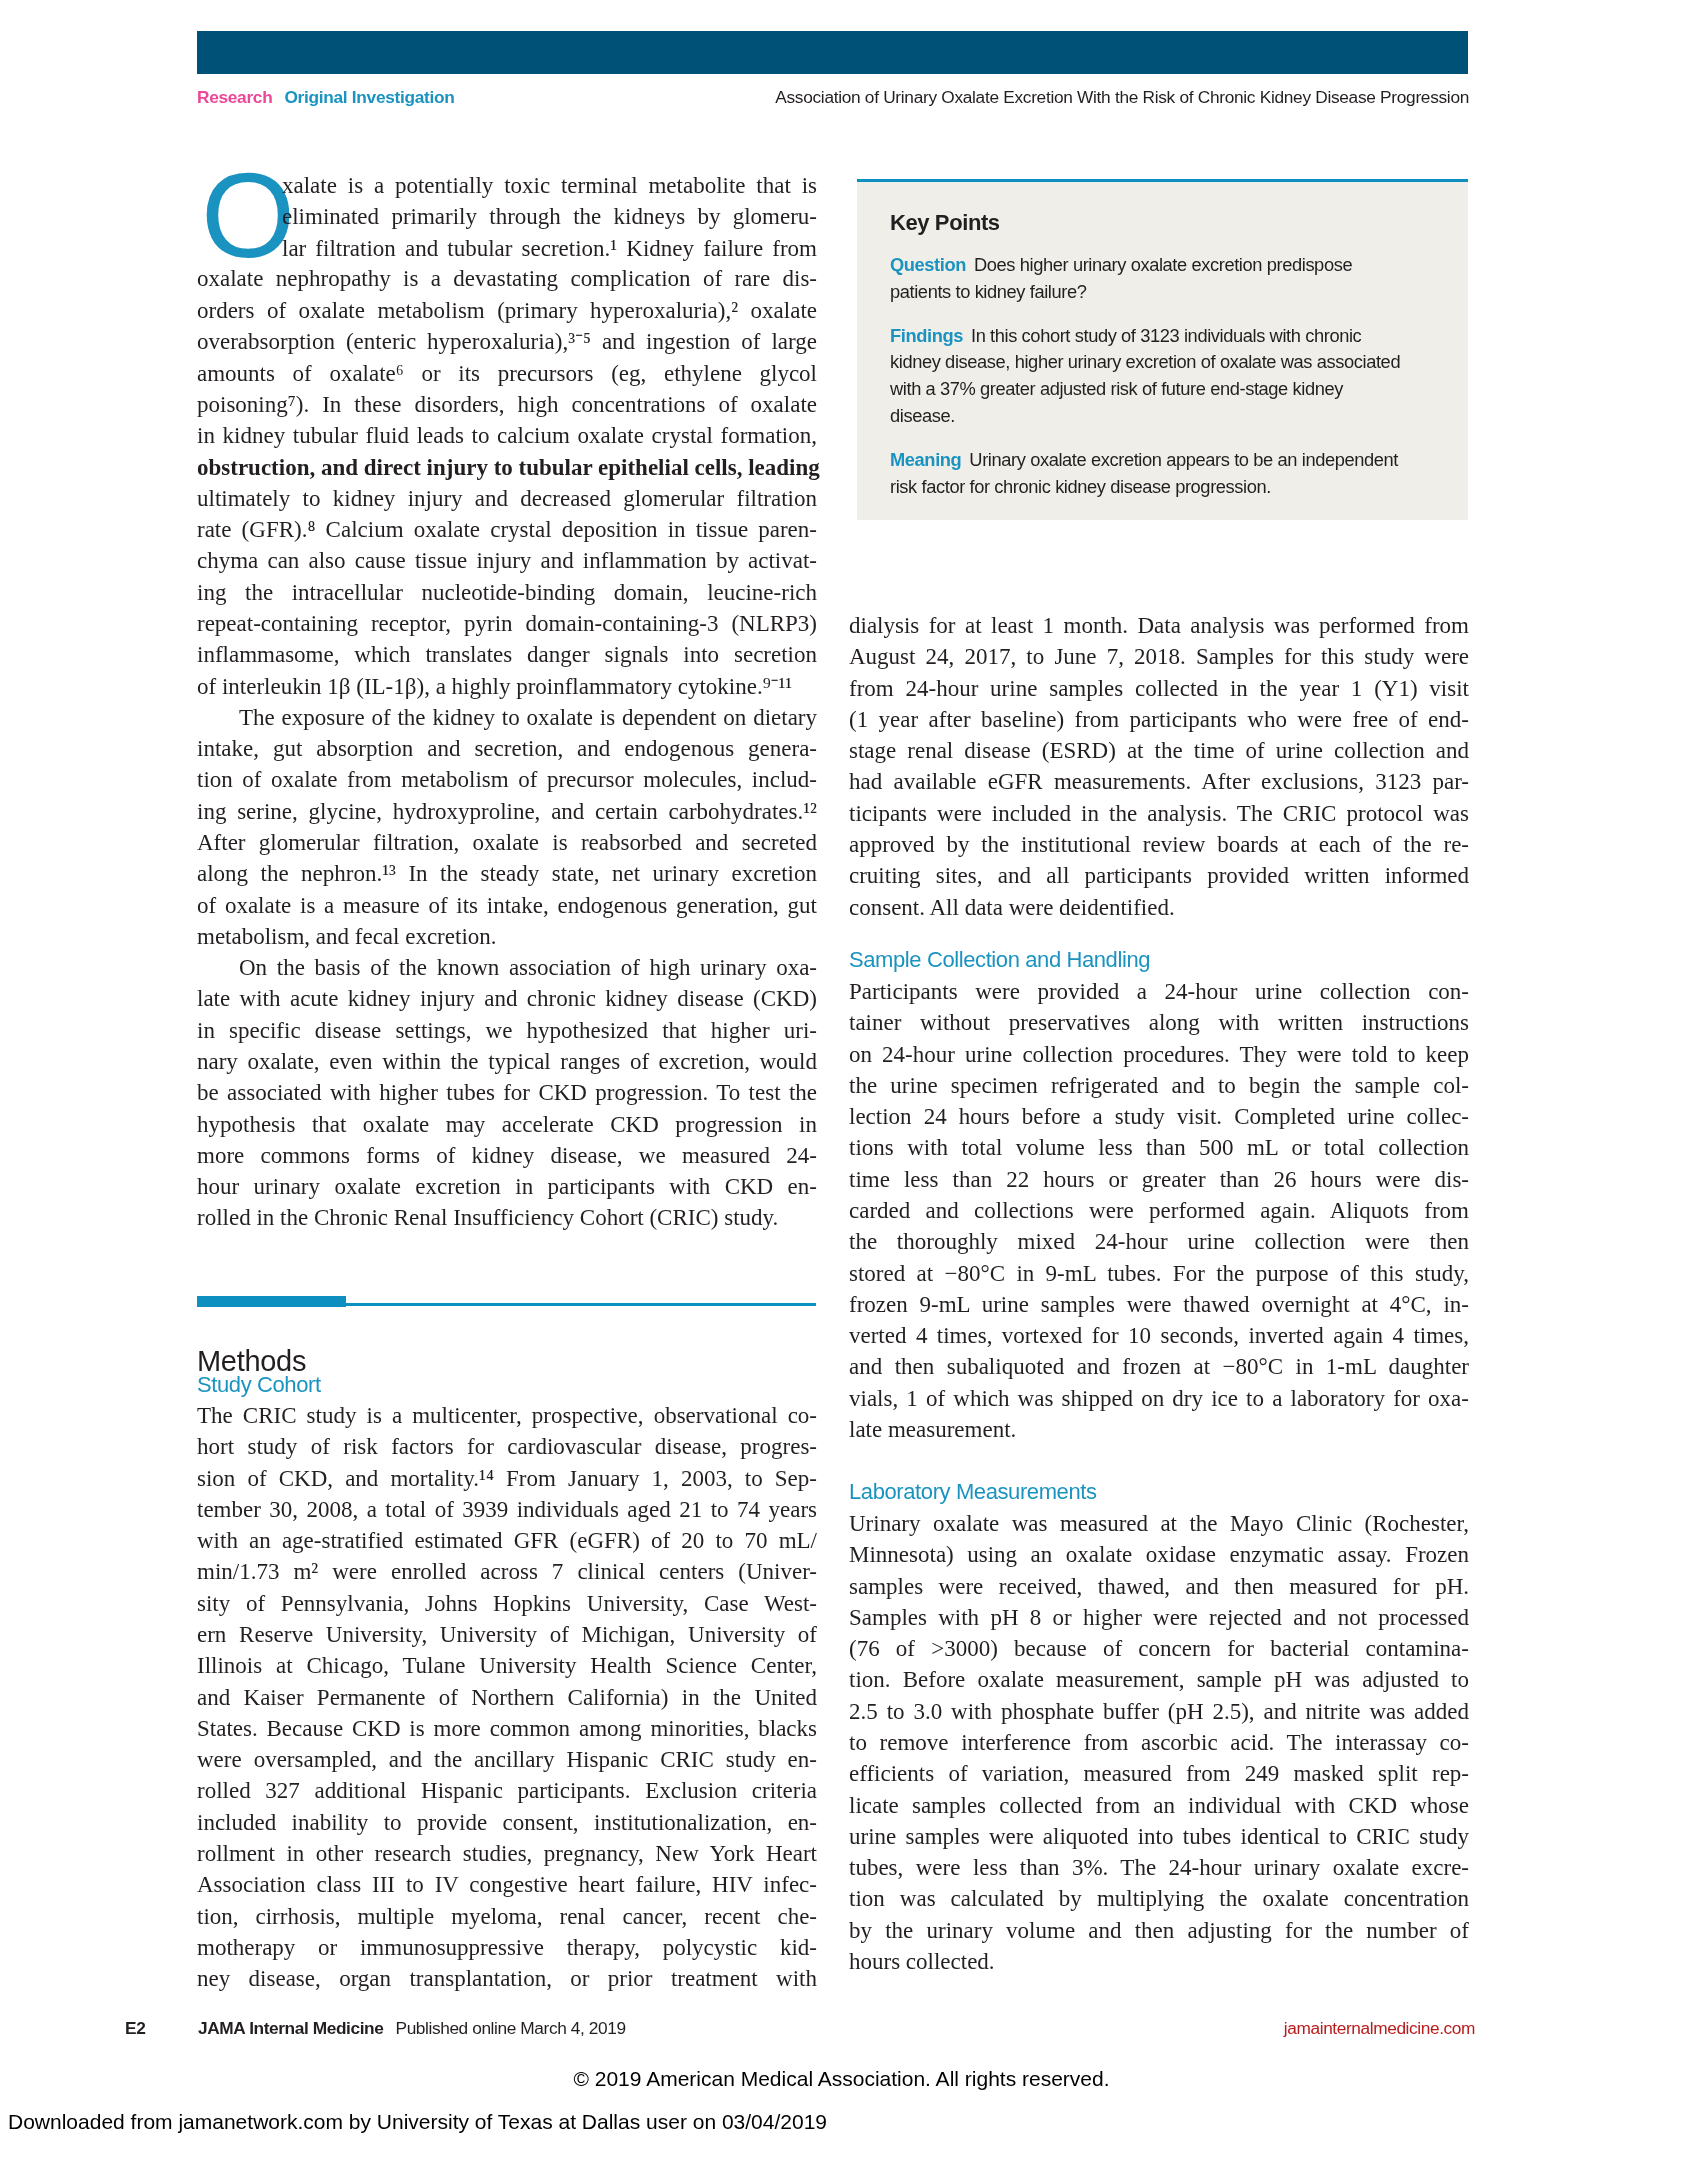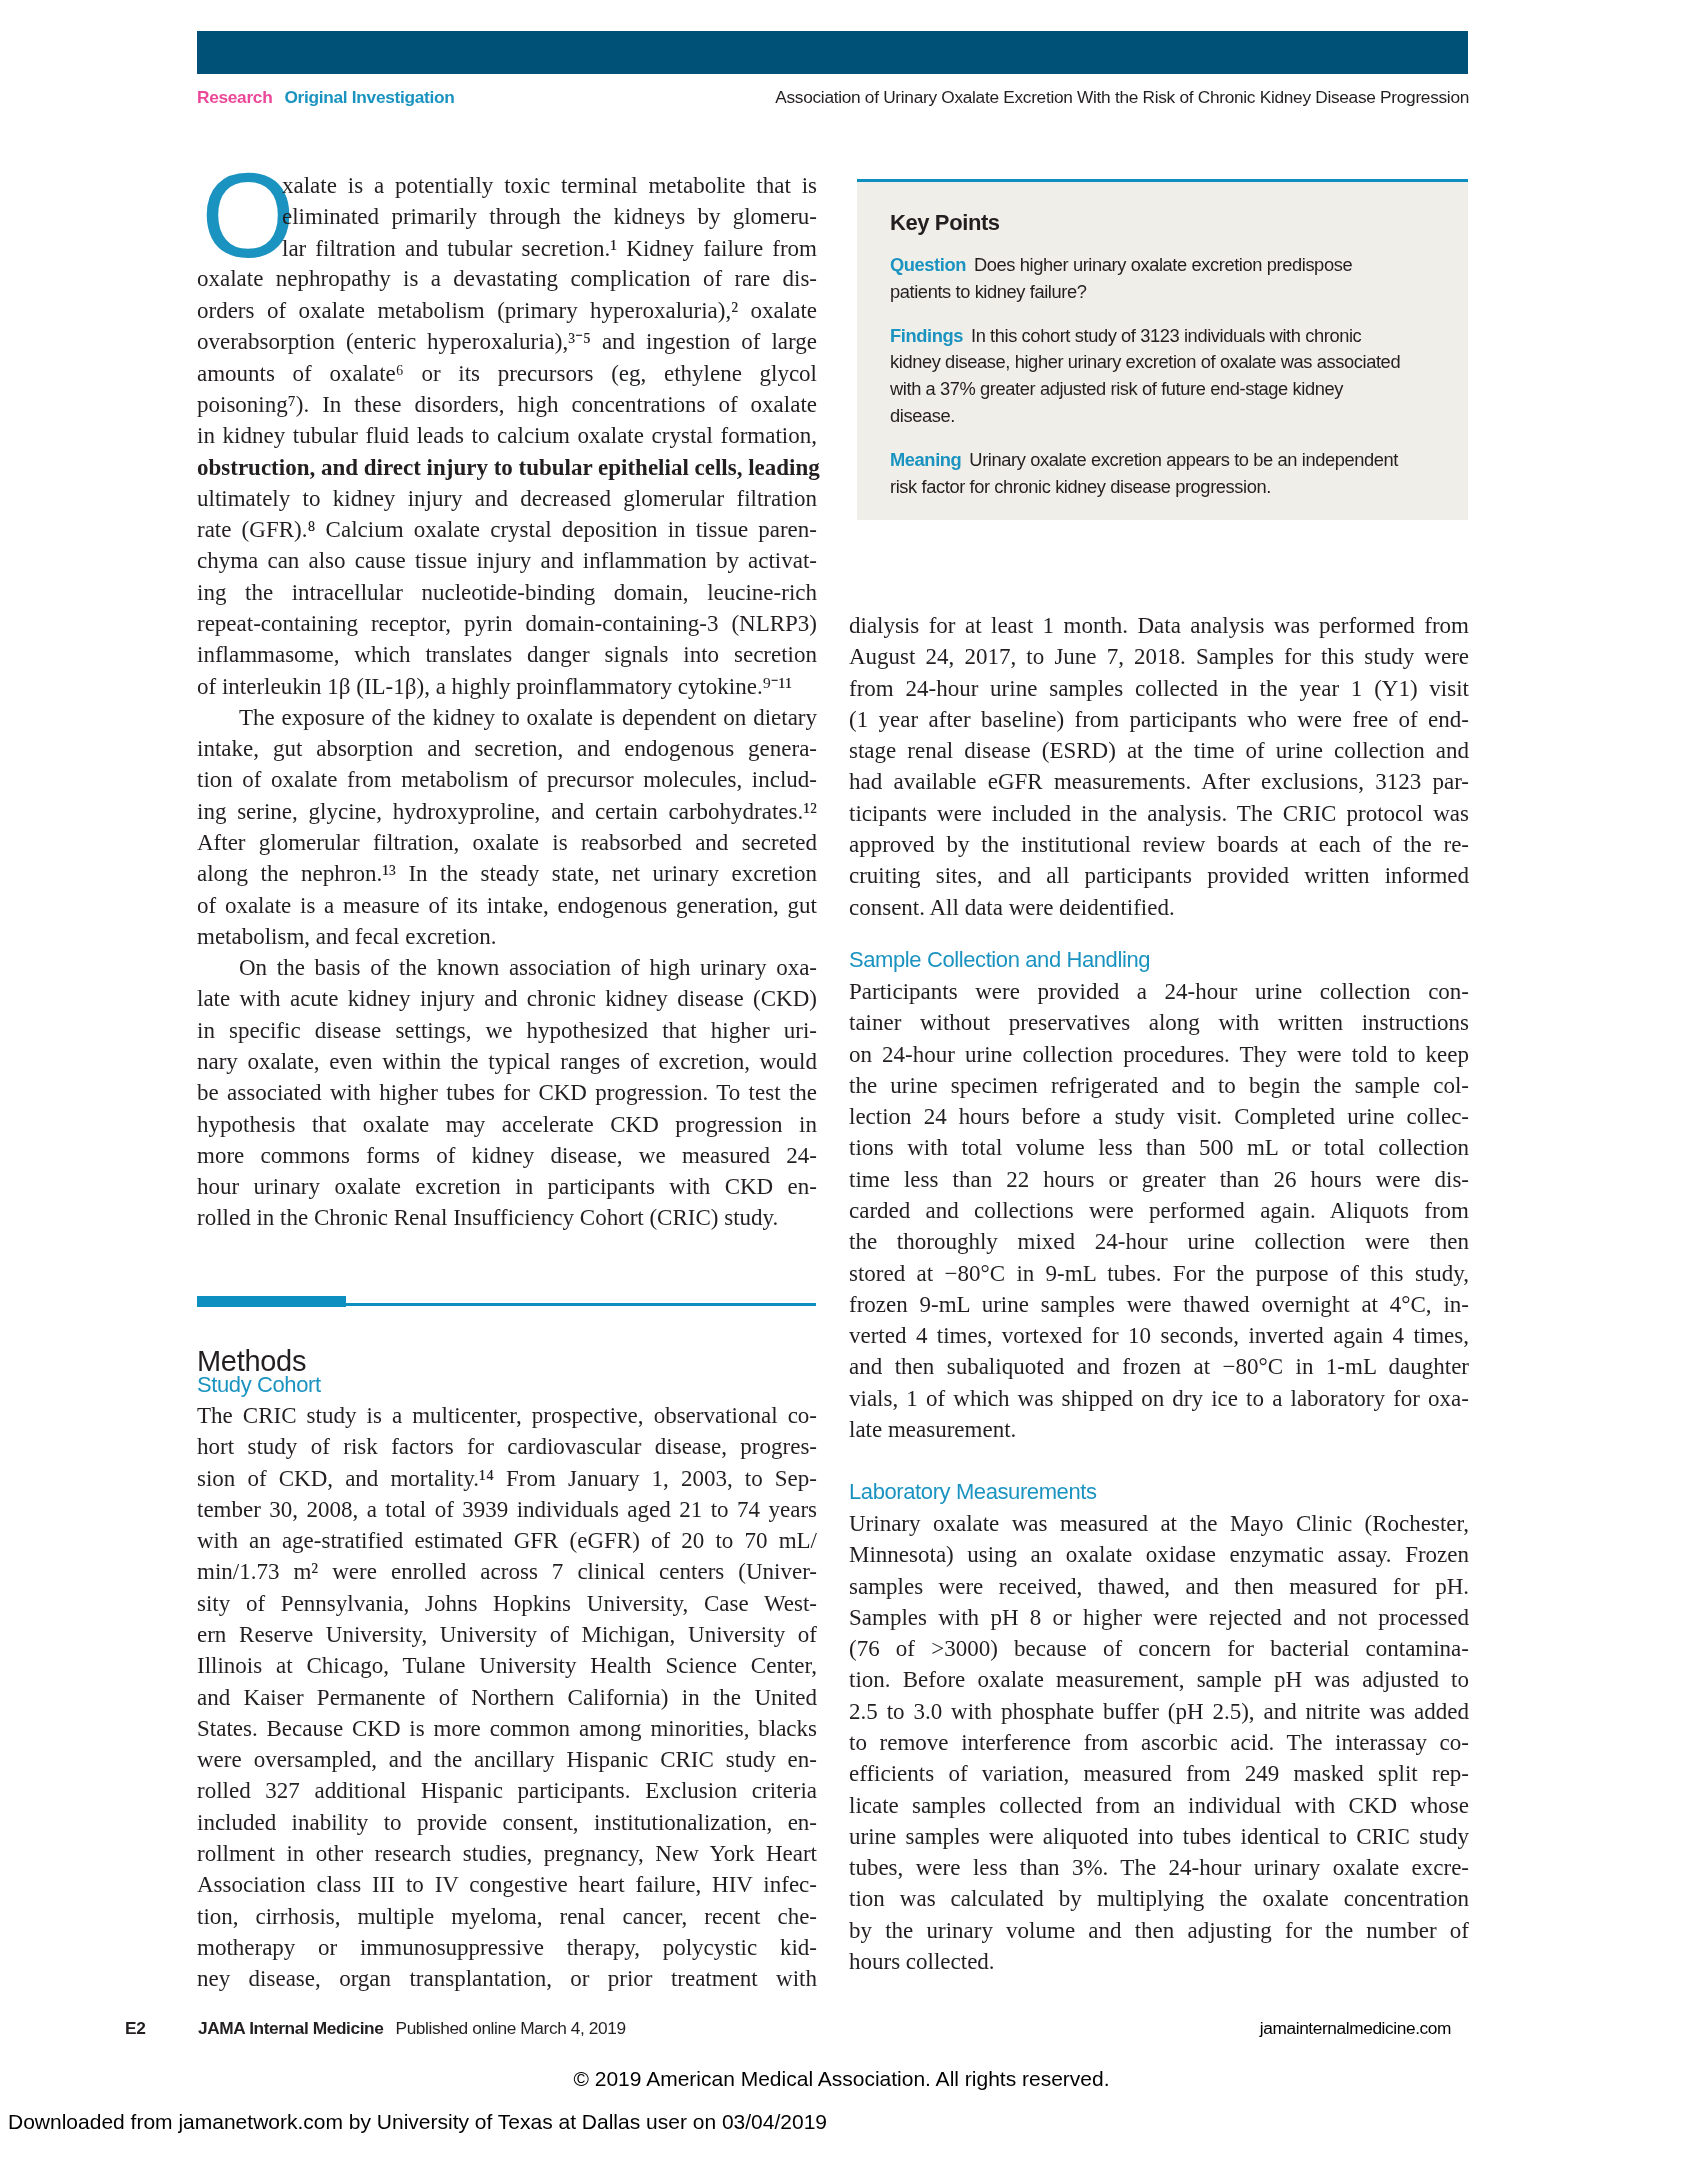--- a/index.html
+++ b/index.html
@@ -25,21 +25,21 @@
 
   .subhead { position:absolute; font-family:"Liberation Sans", sans-serif; font-size:22px; color:#1a93c0; font-weight:normal; letter-spacing:-0.4px; white-space:nowrap; }
   .methods-rule { position:absolute; left:197px; top:1303px; width:619px; height:3px; background:#0d8fc0; }
   .methods-rule-thick { position:absolute; left:197px; top:1296px; width:149px; height:11px; background:#0d8fc0; }
   .methods-head { position:absolute; left:197px; top:1320px; font-family:Liberation Sans, sans-serif; font-size:29px; color:#231f20; letter-spacing:-0.3px;margin-top:25px; }
 
   .foot { position:absolute; font-family:"Liberation Sans", sans-serif; font-size:17.3px; white-space:nowrap; letter-spacing:-0.4px; }
   .foot-page { left:125px; top:2018px; font-weight:bold; color:#231f20; }
   .foot-journal { left:198px; top:2018px; color:#231f20; }
   .foot-journal b { font-weight:bold; margin-right:12px; }
-  .foot-site { right:232px; top:2018px; color:#000000; }
+  .foot-site { right:208px; top:2018px; color:#b91c1c; }
   .copyright { position:absolute; left:0; width:1683px; top:2067px; text-align:center; font-family:"Liberation Sans", sans-serif; font-size:21px; color:#000; }
   .downloaded { position:absolute; left:8px; top:2110px; font-family:"Liberation Sans", sans-serif; font-size:21px; color:#000; white-space:nowrap; }
 </style>
 </head>
 <body>
 
 <div class="topbar"></div>
 
 <div class="hdr hdr-left">
   <span class="sec">Research</span><span class="type">Original Investigation</span>

